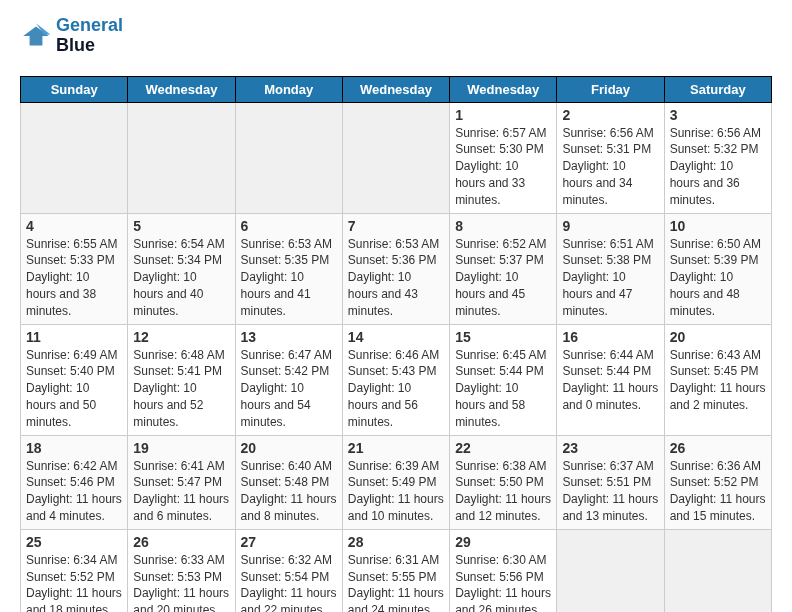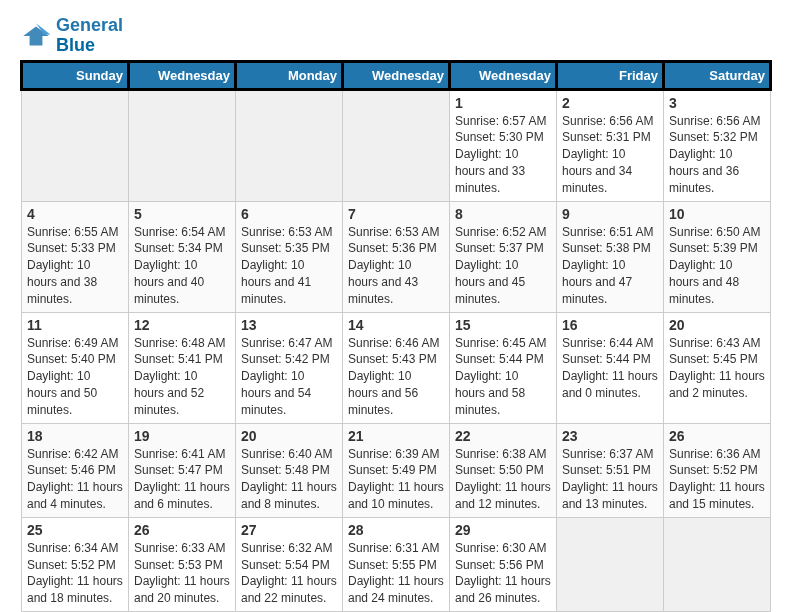--- a/index.html
+++ b/index.html
@@ -7,21 +7,21 @@
       font-family: Arial, sans-serif;
       background: #fff;
       width: 792px;
       min-height: 612px;
       padding: 16px 20px;
     }
     .header {
       display: flex;
       justify-content: space-between;
       align-items: flex-start;
-      margin-bottom: 4px;
+      margin-bottom: 20px;
     }
     .logo {
       display: flex;
       align-items: center;
       gap: 4px;
     }
     .logo-text {
       font-size: 18px;
       font-weight: bold;
       color: #333;
@@ -46,24 +46,24 @@
     }
     table {
       width: 100%;
       border-collapse: collapse;
       font-size: 11px;
     }
     th {
       background: #2176ae;
       color: #fff;
       padding: 5px 4px;
-      text-align: right;
+      text-align: center;
       font-size: 13px;
       font-weight: bold;
-      border: 3px solid #000000;
+      border: 1px solid #000000;
     }
     td {
       border: 1px solid #ccc;
       padding: 4px 5px;
       vertical-align: top;
       height: 85px;
       width: calc(100% / 7);
     }
     td.empty {
       background: #f5f5f5;
@@ -87,21 +87,21 @@
 <body>
 
 <div class="header">
   <div class="logo">
     <svg class="logo-bird" viewBox="0 0 40 40">
       <polygon points="20,8 36,20 28,20 28,32 12,32 12,20 4,20" fill="#2176ae" opacity="0.85"></polygon>
       <polygon points="20,4 38,18 30,18" fill="#4a9ed4"></polygon>
     </svg>
     <div class="logo-text">
       <div><span>General</span></div>
-      <div><span style="color:#0369a1">Blue</span></div>
+      <div><span style="color:#0f172a">Blue</span></div>
     </div>
   </div>
   <div class="title-block">
     <div class="month-title"></div>
     <div class="location"></div>
   </div>
 </div>
 
 <table>
   <thead>

